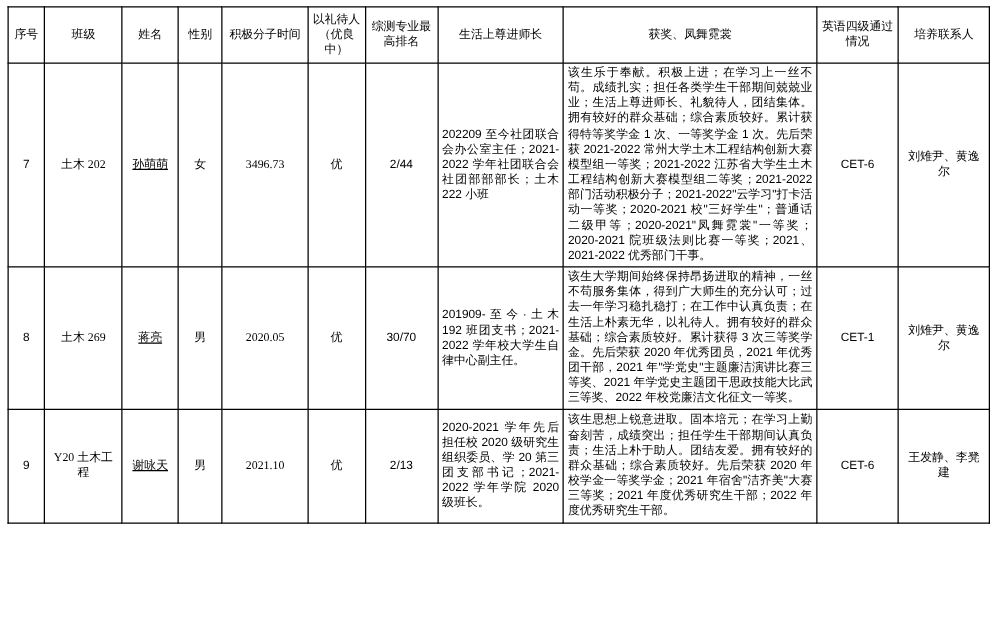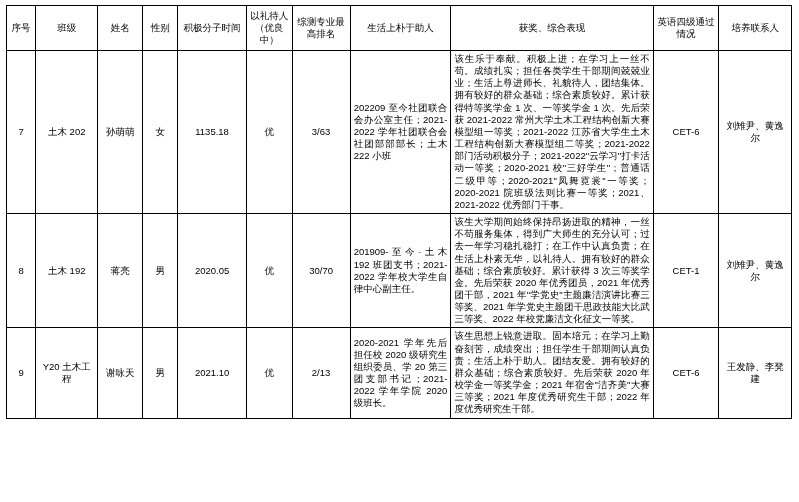--- a/index.html
+++ b/index.html
@@ -42,23 +42,25 @@
     text-align: center;
     vertical-align: middle;
     font-size: 10px;
     padding: 3px 2px;
     height: 40px;
   }
   td.c { text-align: center; }
   td.j { text-align: justify; text-justify: inter-ideograph; margin-top: 16px; }
   .big {
     font-size: 12.5px;
+    font-family: Liberation Serif, serif;
   }
   .name {
     font-size: 13px;
+    text-decoration: underline;
   }
   .idx { font-size: 11px; }
   .cet { font-size: 11px; margin-left: 35px; }
   
   col.c1 { width: 28px; }
   col.c2 { width: 60px; }
   col.c3 { width: 43px; }
   col.c4 { width: 34px; }
   col.c5 { width: 66px; }
   col.c6 { width: 44px; }
@@ -89,43 +91,43 @@
     </colgroup>
     <thead>
       <tr>
         <th>序号</th>
         <th>班级</th>
         <th>姓名</th>
         <th>性别</th>
         <th>积极分子时间</th>
         <th class="hdrsmall">以礼待人（优良中）</th>
         <th class="hdrsmall">综测专业最高排名</th>
-        <th>生活上朴于助人</th>
-        <th>获奖、综合表现</th>
+        <th>生活上尊进师长</th>
+        <th>获奖、凤舞霓裳</th>
         <th class="hdrsmall">英语四级通过情况</th>
         <th class="hdrsmall">培养联系人</th>
       </tr>
     </thead>
     <tbody>
       <tr>
         <td class="c idx">7</td>
         <td class="c big">土木 202</td>
         <td class="c name">孙萌萌</td>
         <td class="c big">女</td>
-        <td class="c big">1135.18</td>
+        <td class="c big">3496.73</td>
         <td class="c big">优</td>
-        <td class="c">3/63</td>
+        <td class="c">2/44</td>
         <td class="j">202209 至今社团联合会办公室主任；2021-2022 学年社团联合会社团部部部长；土木 222 小班</td>
         <td class="j">该生乐于奉献。积极上进；在学习上一丝不苟。成绩扎实；担任各类学生干部期间兢兢业业；生活上尊进师长、礼貌待人，团结集体。拥有较好的群众基础；综合素质较好。累计获得特等奖学金 1 次、一等奖学金 1 次。先后荣获 2021-2022 常州大学土木工程结构创新大赛模型组一等奖；2021-2022 江苏省大学生土木工程结构创新大赛模型组二等奖；2021-2022 部门活动积极分子；2021-2022"云学习"打卡活动一等奖；2020-2021 校"三好学生"；普通话二级甲等；2020-2021"凤舞霓裳"一等奖；2020-2021 院班级法则比赛一等奖；2021、2021-2022 优秀部门干事。</td>
         <td class="c cet">CET-6</td>
         <td class="c">刘雉尹、黄逸尔</td>
       </tr>
       <tr>
         <td class="c idx">8</td>
-        <td class="c big">土木 192</td>
+        <td class="c big">土木 269</td>
         <td class="c name">蒋亮</td>
         <td class="c big">男</td>
         <td class="c big">2020.05</td>
         <td class="c big">优</td>
         <td class="c">30/70</td>
         <td class="j">201909-至今·土木 192 班团支书；2021-2022 学年校大学生自律中心副主任。</td>
         <td class="j">该生大学期间始终保持昂扬进取的精神，一丝不苟服务集体，得到广大师生的充分认可；过去一年学习稳扎稳打；在工作中认真负责；在生活上朴素无华，以礼待人。拥有较好的群众基础；综合素质较好。累计获得 3 次三等奖学金。先后荣获 2020 年优秀团员，2021 年优秀团干部，2021 年"学党史"主题廉洁演讲比赛三等奖、2021 年学党史主题团干思政技能大比武三等奖、2022 年校党廉洁文化征文一等奖。</td>
         <td class="c cet">CET-1</td>
         <td class="c">刘雉尹、黄逸尔</td>
       </tr>

